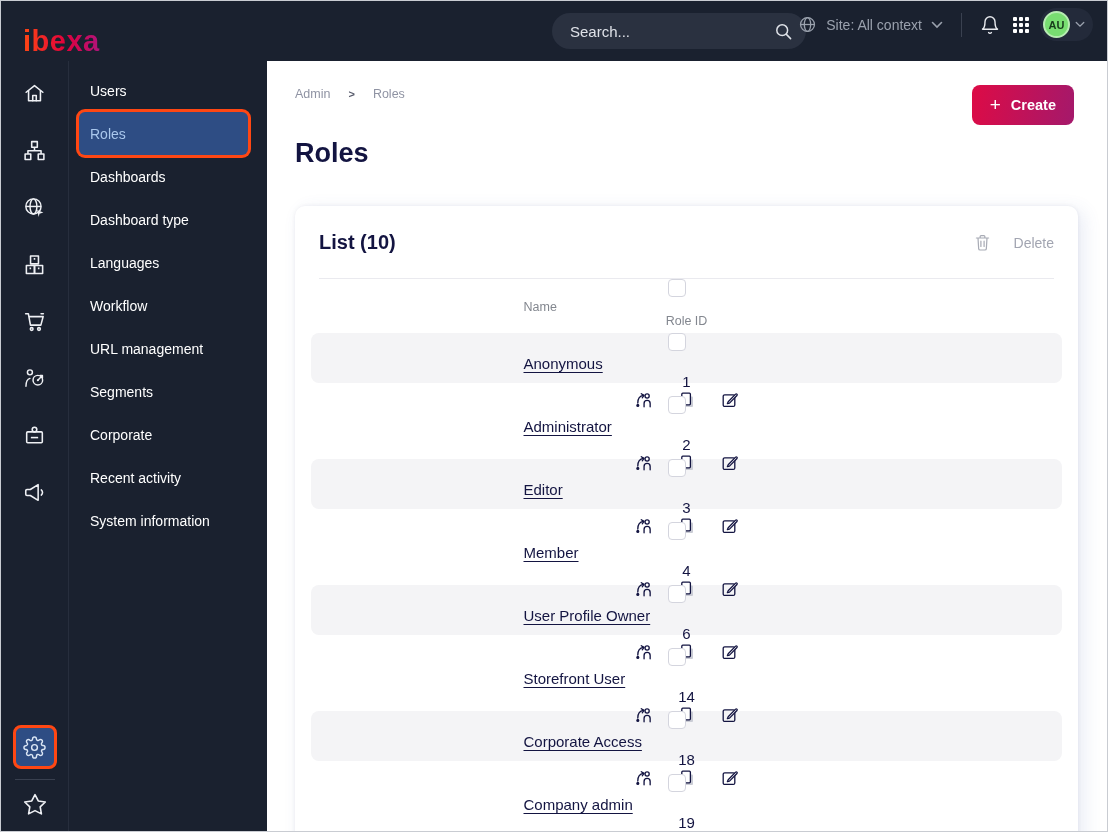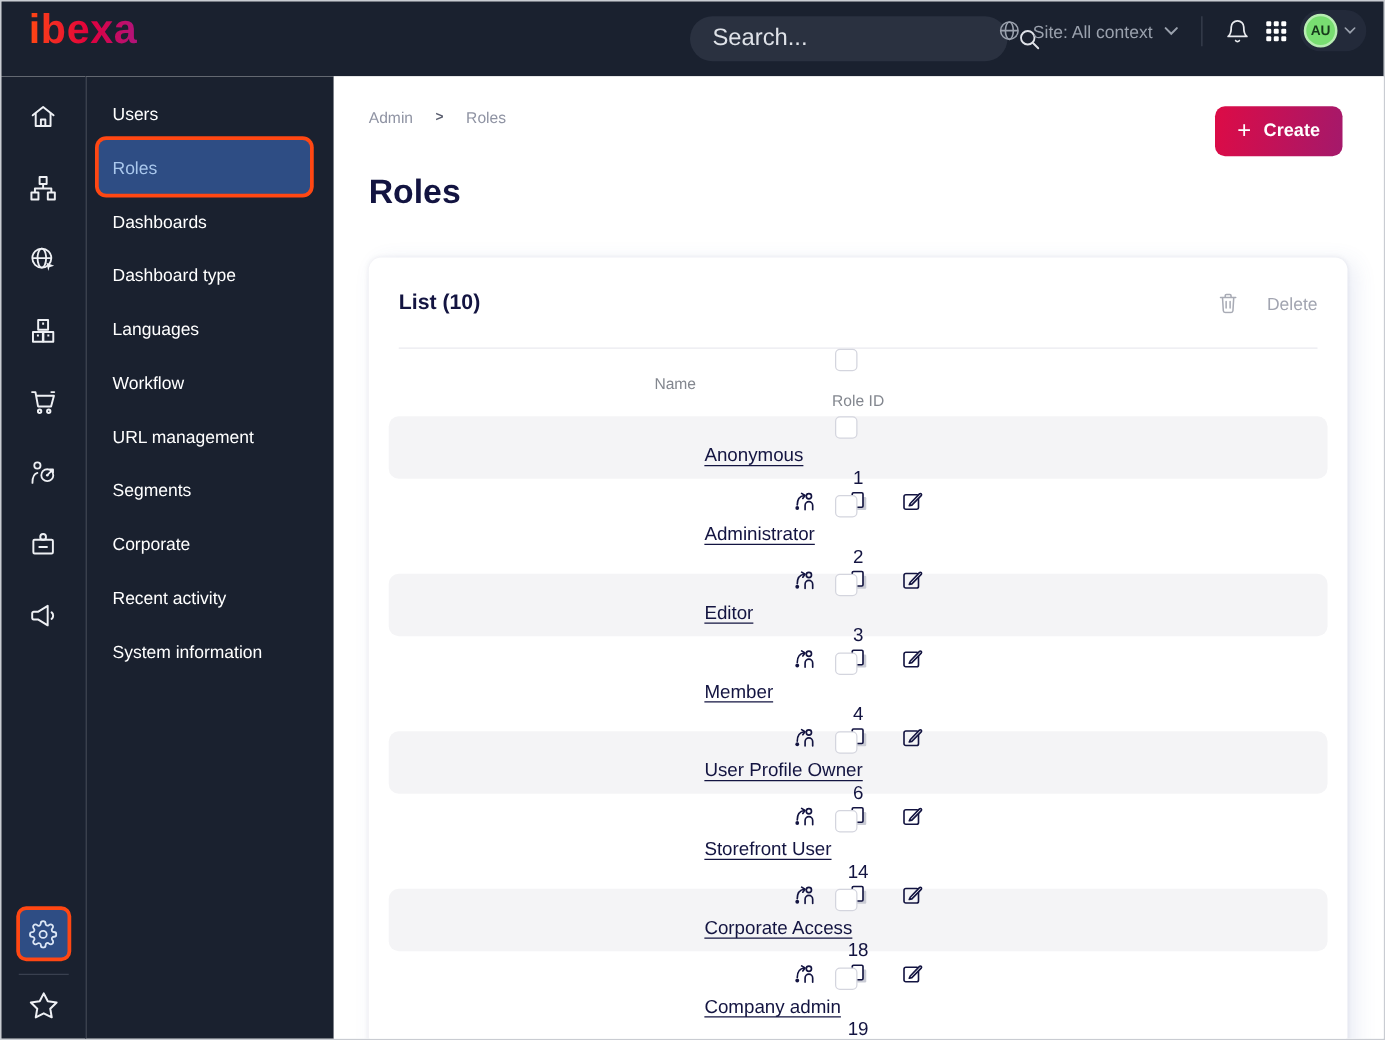--- a/index.html
+++ b/index.html
@@ -3,27 +3,27 @@
 <meta charset="utf-8">
 <style>
   * { margin:0; padding:0; box-sizing:border-box; }
   html,body { background:#e8e8e8; }
   body { font-family:"Liberation Sans", sans-serif; }
   .page { width:1108px; height:832px; background:#fff; border:1px solid #c9ccd2;
           display:flex; flex-direction:column; overflow:hidden; position:relative; }
 
   
   .topbar { height:60px; background:#1a212f; position:relative; flex:0 0 auto; }
-  .logo { position:absolute; left:22px; top:5px; font-size:33px; font-weight:800; letter-spacing:.5px;
+  .logo { position:absolute; left:22px; top:23px; font-size:29px; font-weight:800; letter-spacing:.5px;
           background:linear-gradient(90deg,#ff4713 0%,#e1003c 55%,#b0147c 100%);
           -webkit-background-clip:text; background-clip:text; color:transparent; line-height:34px;}
   .search { position:absolute; left:551px; top:12px; width:254px; height:36px;
             background:#2a3140; border-radius:18px; display:flex; align-items:center; padding:0 14px 0 18px; }
   .search input { flex:1; background:transparent; border:none; outline:none; color:#eceef2;
-                  font-size:19px; font-family:"Liberation Sans",sans-serif; }
+                  font-size:15px; font-family:"Liberation Sans",sans-serif; }
   .search input::placeholder { color:#dfe2e8; opacity:1; }
   .search svg { flex:0 0 auto; }
   .top-right { position:absolute; right:14px; top:0; height:47px; display:flex; align-items:center; gap:9px; }
   .site-label { color:#9aa1ad; font-size:14px; }
   .vdiv { width:1px; height:24px; background:#3a4150; margin:0 9px; }
   .grid-icon { display:grid; grid-template-columns:repeat(3,4px); grid-template-rows:repeat(3,4px); gap:2px; }
   .grid-icon span { width:4px; height:4px; background:#fff; border-radius:1px; }
   .avatar-wrap { display:flex; align-items:center; gap:5px; background:#232a3a; border-radius:17px; padding:3px 8px 3px 3px; }
   .avatar { width:27px; height:27px; border-radius:50%; background:#78de71; border:2px solid #b7ecb2;
             display:flex; align-items:center; justify-content:center; font-size:11px; font-weight:700; color:#173a1b; }
@@ -54,34 +54,34 @@
   .create-btn { position:absolute; top:24px; right:33px; height:40px; padding:0 18px; border:none; border-radius:8px;
                 background:linear-gradient(100deg,#dd0b46 0%,#a4196b 100%); color:#fff; font-size:14.5px; font-weight:600;
                 display:flex; align-items:center; gap:10px; cursor:pointer; font-family:"Liberation Sans",sans-serif; }
   .create-plus { font-size:19px; font-weight:300; line-height:1; margin-top:-2px; }
   .page-title { margin-top:34px; font-size:27px; line-height:34px; font-weight:800; color:#131441; }
 
   
   .card { margin-top:36px; width:783px; background:#fff; border-radius:10px;
           box-shadow:0 0 4px rgba(19,20,65,.07), 6px 4px 18px rgba(75,100,170,.12); padding:0 16px 20px; }
   .card-head { height:72px; display:flex; align-items:center; justify-content:space-between; padding:0 8px; }
-  .card-title { font-size:17px; font-weight:700; color:#131441; }
+  .card-title { font-size:20px; font-weight:700; color:#131441; }
   .delete-btn { display:flex; align-items:flex-end; gap:24px; color:#a2a5b1; font-size:14px; cursor:pointer; background:none; border:none;
                 font-family:"Liberation Sans",sans-serif; }
   .card-div { height:1px; background:#eaeaef; margin:0 8px; }
   .cols { display:flex; align-items:center;flex-direction:column; }
   .col-check { width:38px; flex:0 0 auto; }
   .col-name { width:326px; flex:0 0 auto; }
   .col-id { flex:1; }
   .col-actions { display:flex; gap:25px; align-items:center; color:#131441; }
   .thead { height:54px; padding:0 22px; font-size:12.5px; color:#83878f; }
   .row { height:50px; border-radius:8px; margin-bottom:13px; padding:0 22px; }
   .row.shaded { background:#f4f4f6; }
   .checkbox { width:18px; height:18px; border:1px solid #d4d5de; border-radius:4px; background:#fff; display:inline-block; cursor:pointer; }
-  .role-link { color:#131441; font-size:15px; font-weight:500; text-decoration:underline; text-underline-offset:3px; cursor:pointer;margin-left:40px; }
+  .role-link { color:#131441; font-size:15px; font-weight:500; text-decoration:underline; text-underline-offset:3px; cursor:pointer; }
   .role-id { color:#131441; font-size:15px; }
   .action { cursor:pointer; display:flex; align-items:center; }
   svg { display:block; }
 </style>
 </head>
 <body>
 
 <div class="page">
 
   <div class="topbar">

